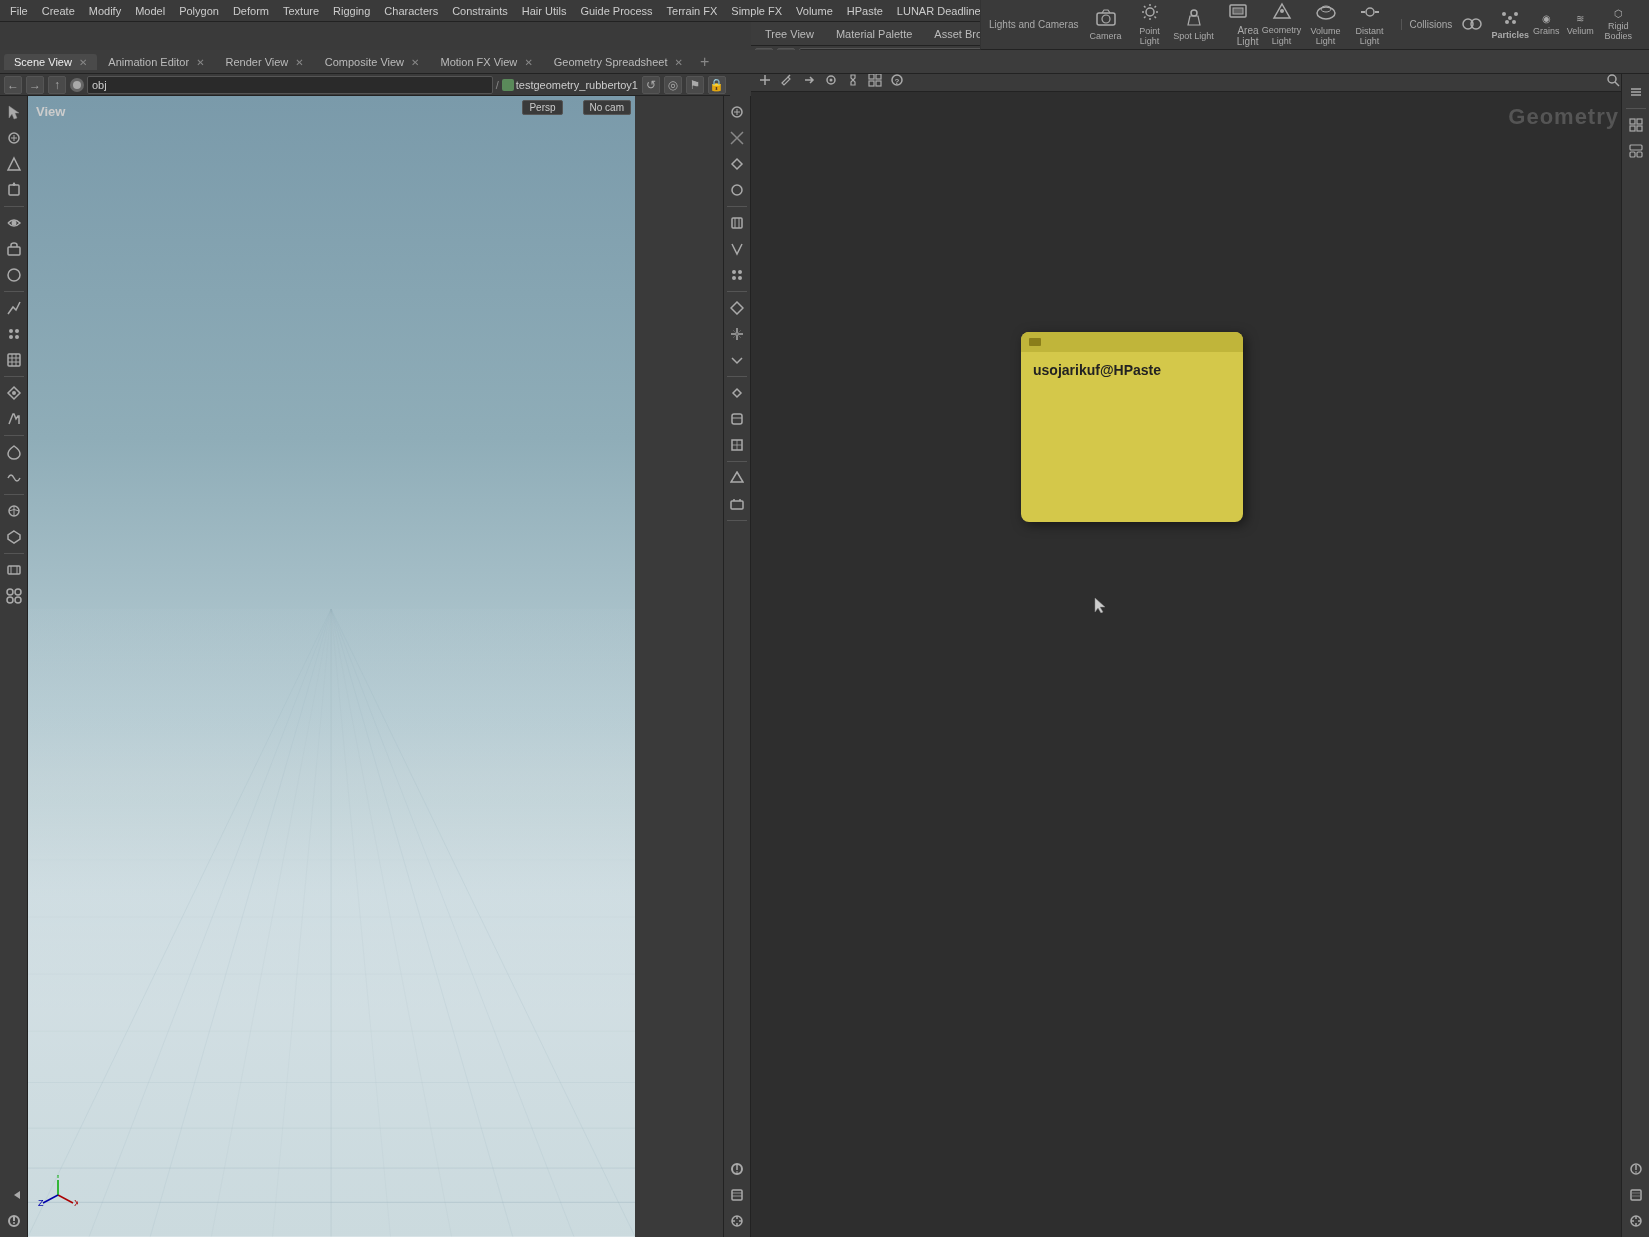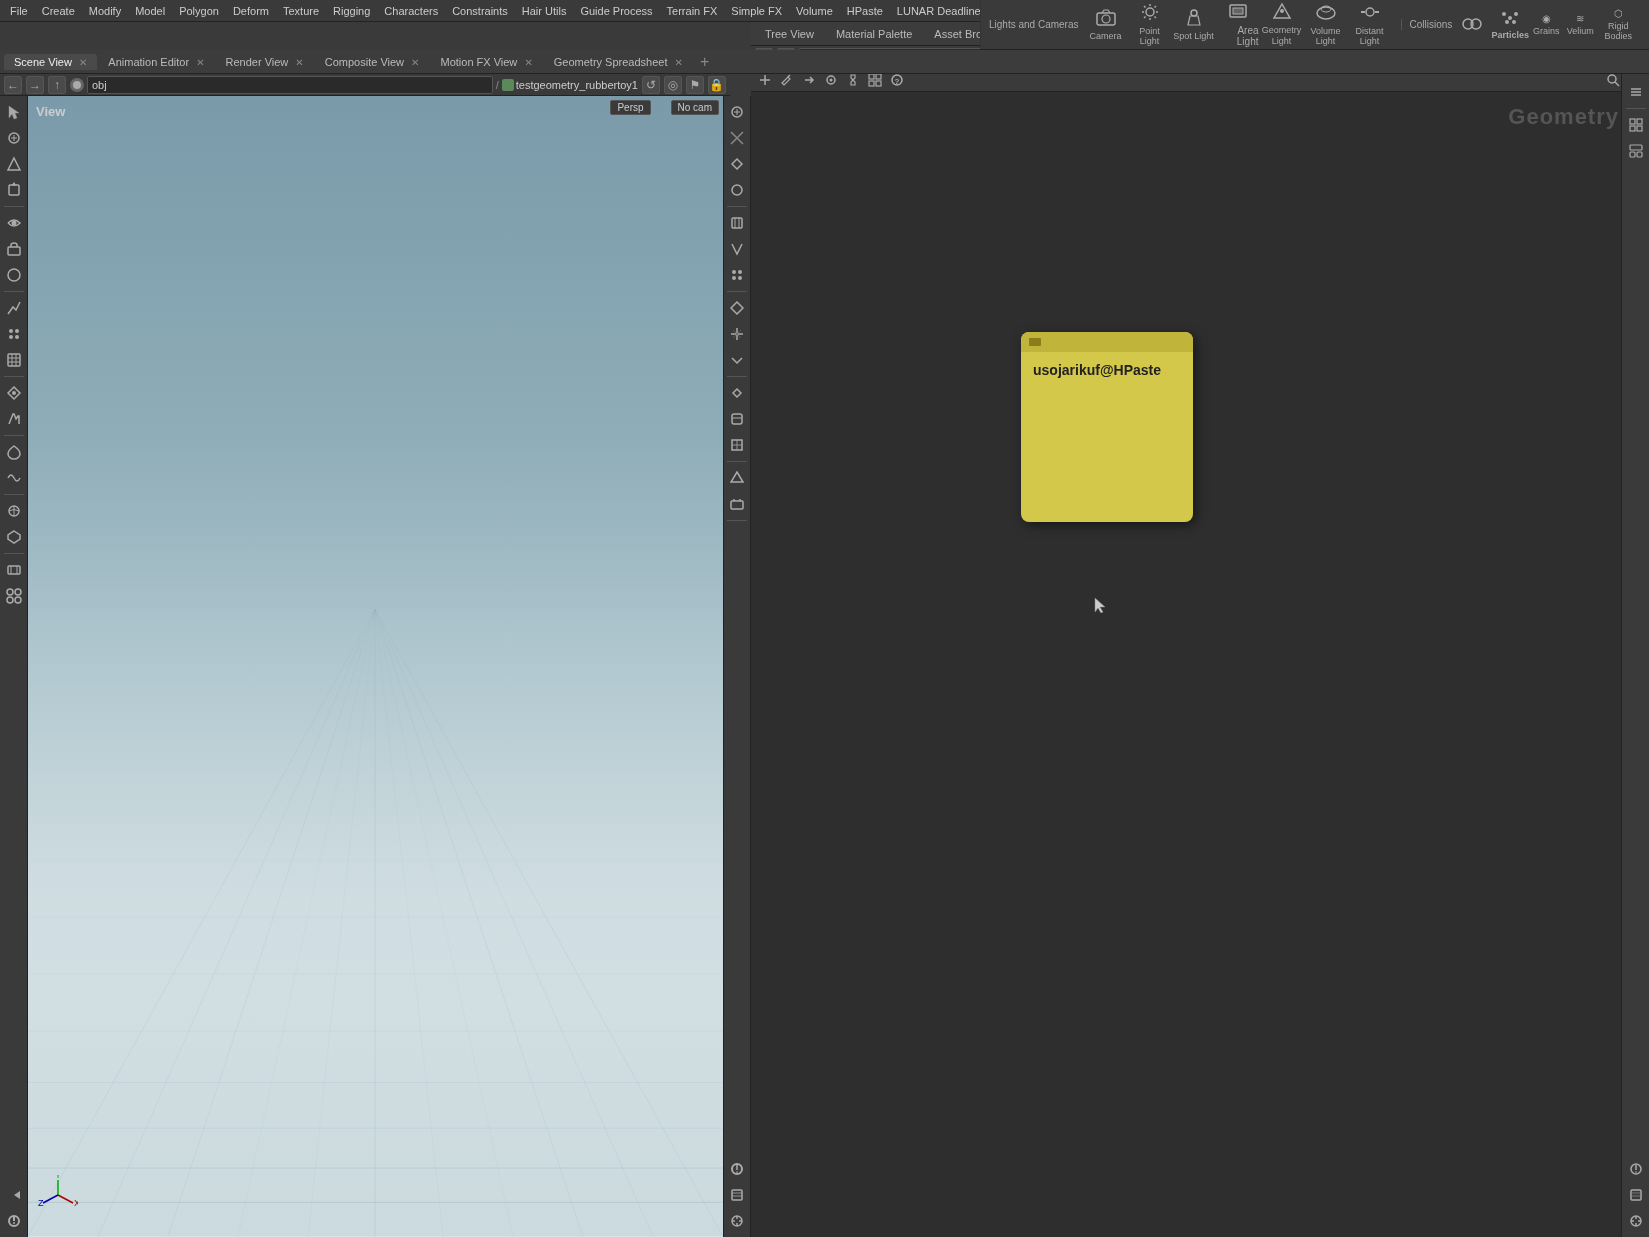--- a/index.html
+++ b/index.html
@@ -169,21 +169,21 @@
       height: 1px;
       background: #555;
       margin: 2px 0;
     }
 
     
     .viewport {
       position: absolute;
       top: 96px;
       left: 28px;
-      width: 695px;
+      width: 607px;
       bottom: 0;
       background: linear-gradient(180deg, #7a9aaa 0%, #8fadb8 30%, #b8cdd4 55%, #c5d5da 60%, #c8d8dc 62%, #d0dde1 65%, #dde7eb 70%, #e8eef1 80%);
       overflow: hidden;
       text-align: right;
     }
 
     .viewport-label {
       position: absolute;
       top: 8px;
       left: 8px;
@@ -361,21 +361,21 @@
       font-size: 22px;
       font-weight: bold;
       letter-spacing: 1px;
     }
 
     
     .sticky-note {
       position: absolute;
       top: 240px;
       left: 270px;
-      width: 172px;
+      width: 222px;
       height: 190px;
       background: #d4c84a;
       border-radius: 8px;
       box-shadow: 3px 3px 12px rgba(0,0,0,0.5);
       display: flex;
       flex-direction: column;
       overflow: hidden;
     }
     .sticky-note-header {
       background: #c0b53a;

